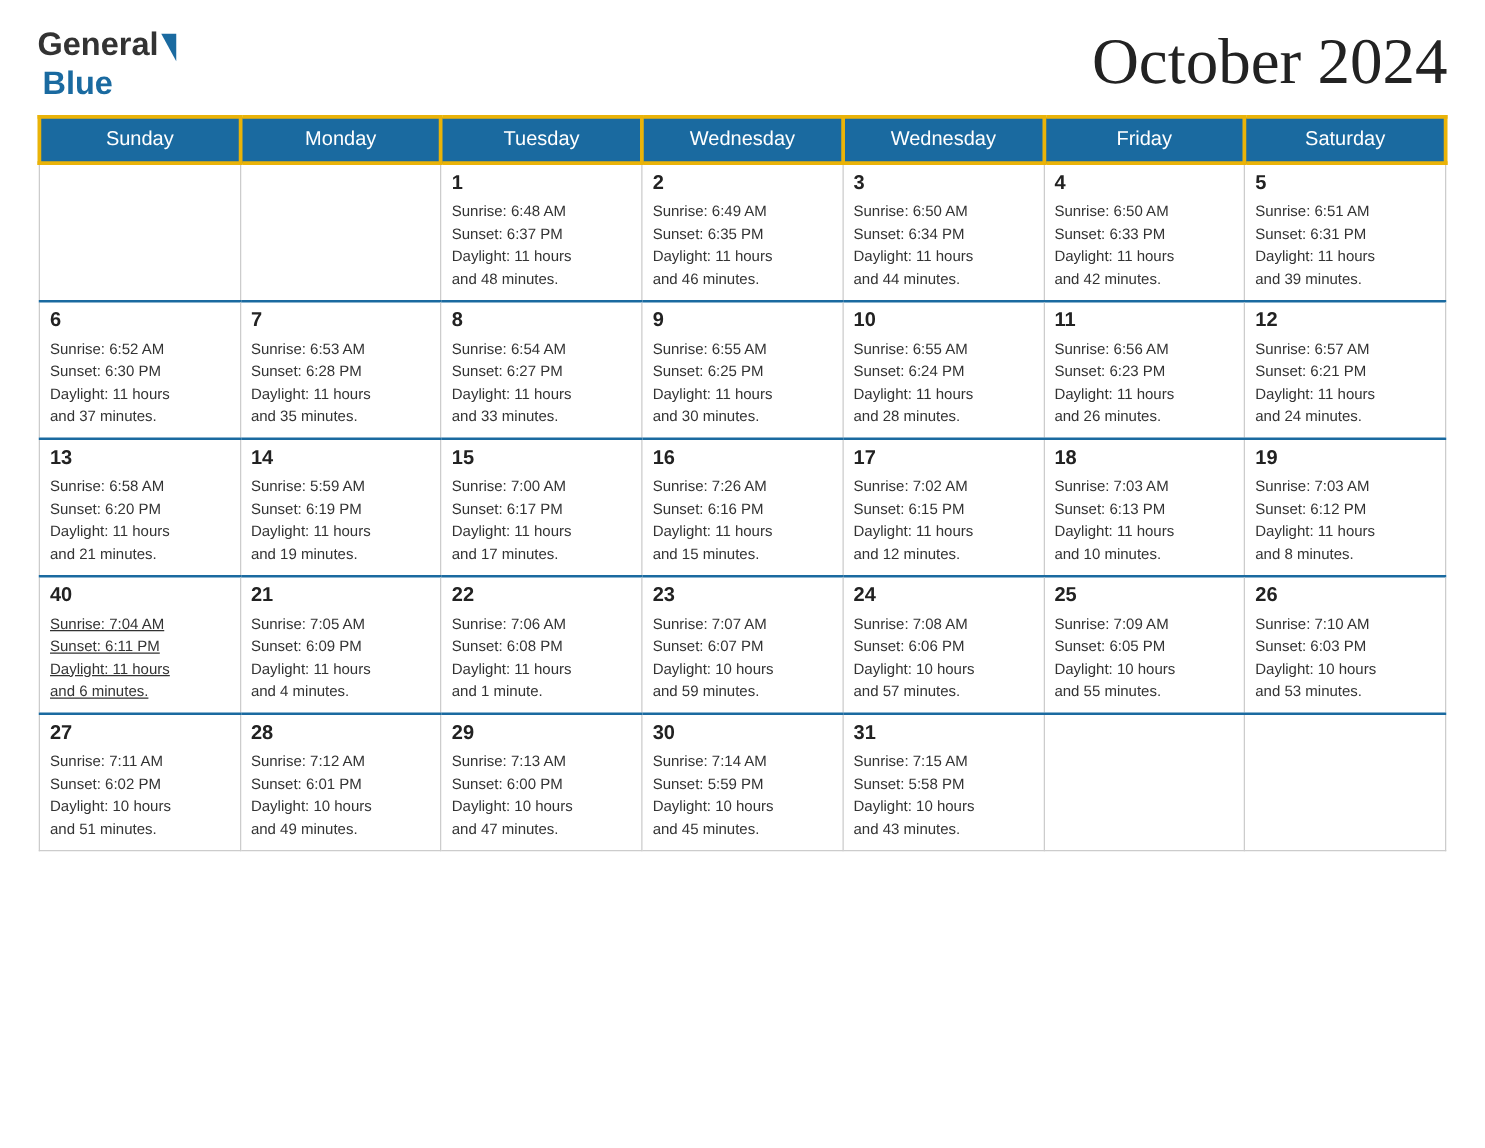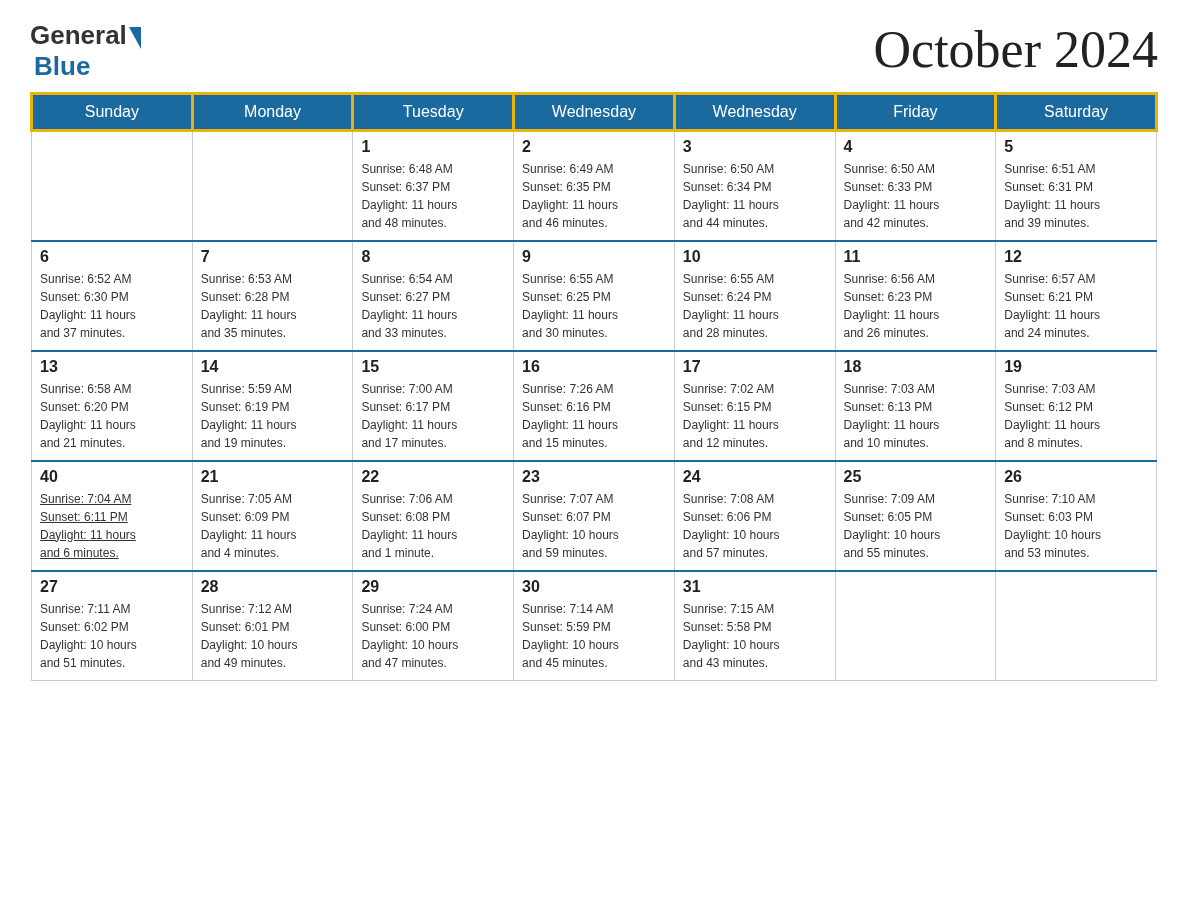--- a/index.html
+++ b/index.html
@@ -319,21 +319,21 @@
         </td>
         <td>
           <span class="day-number">28</span>
           <div class="day-info" style="white-space: pre-line;">Sunrise: 7:12 AM
 Sunset: 6:01 PM
 Daylight: 10 hours
 and 49 minutes.</div>
         </td>
         <td>
           <span class="day-number">29</span>
-          <div class="day-info" style="white-space: pre-line;">Sunrise: 7:24 AM
+          <div class="day-info" style="white-space: pre-line;">Sunrise: 7:13 AM
 Sunset: 6:00 PM
 Daylight: 10 hours
 and 47 minutes.</div>
         </td>
         <td>
           <span class="day-number">30</span>
           <div class="day-info" style="white-space: pre-line;">Sunrise: 7:14 AM
 Sunset: 5:59 PM
 Daylight: 10 hours
 and 45 minutes.</div>

